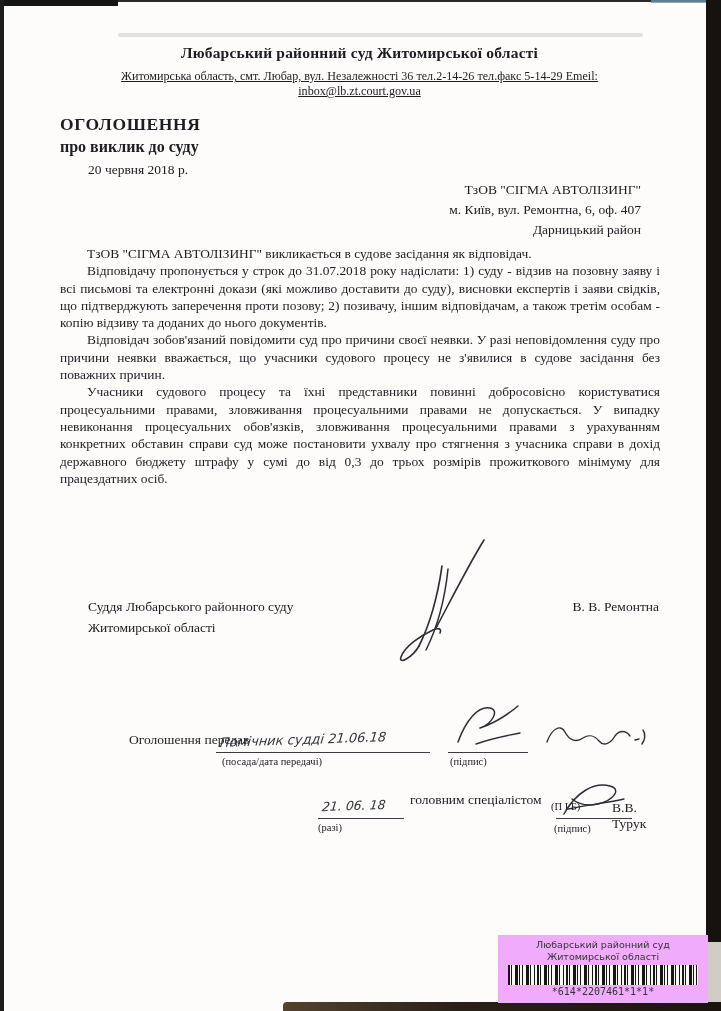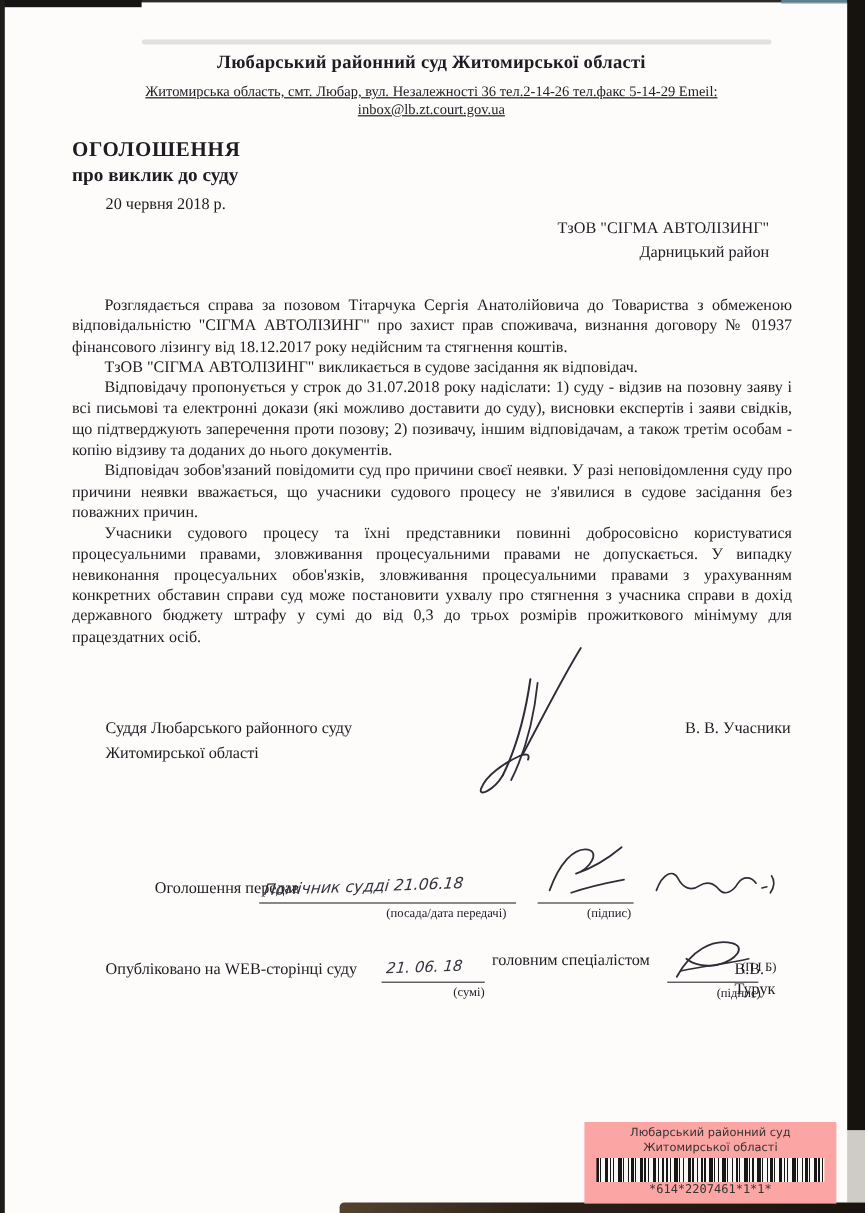--- a/index.html
+++ b/index.html
@@ -33,21 +33,21 @@
   .body-text{position:absolute;top:245px;left:60px;right:61px;}
   .body-text p{margin:0;text-align:justify;text-indent:27px;font-size:13.4px;line-height:17.3px;}
   
   .judge-row{position:absolute;top:596px;left:88px;right:62px;font-size:13.5px;line-height:21px;}
   .judge-name{position:absolute;right:0;top:0;}
   .sig-judge{position:absolute;left:388px;top:536px;}
   
   .hand{font-family:"DejaVu Sans",sans-serif;font-style:italic;color:#34343f;
         transform:rotate(-2deg) skewX(-8deg);display:inline-block;}
   svg.ink path{stroke:#2e2e38;fill:none;stroke-linecap:round;stroke-linejoin:round;}
-  .caption{font-size:10.5px;text-align:right;color:#20202a;}
+  .caption{font-size:10.5px;text-align:left;color:#20202a;}
   .fill-line{border-bottom:1.2px solid #3a3a44;}
   
   .transfer-row{position:absolute;top:722px;left:88px;right:62px;height:58px;font-size:13.5px;}
   .t-label{position:absolute;left:0;top:10px;margin-left:41px;}
   .t-line1{position:absolute;left:128px;top:2px;width:214px;height:28px;}
   .t-line1 .hand{position:absolute;left:4px;top:8px;font-size:13px;white-space:nowrap;}
   .t-cap1{position:absolute;left:134px;top:34px;width:200px;}
   .t-sig{position:absolute;left:360px;top:-20px;width:80px;height:50px;}
   .t-sig svg{position:absolute;left:4px;top:0;}
   .t-cap2{position:absolute;left:362px;top:34px;width:76px;}
@@ -58,22 +58,22 @@
   .p-label{position:absolute;left:0;top:8px;}
   .p-date-line{position:absolute;left:230px;top:2px;width:86px;height:24px;}
   .p-date-line .hand{position:absolute;left:4px;top:4px;font-size:12.5px;white-space:nowrap;}
   .p-cap-date{position:absolute;left:230px;top:30px;width:86px;}
   .p-label2{position:absolute;left:322px;top:0;}
   .p-sig-line{position:absolute;left:468px;top:0;width:76px;height:26px;}
   .p-sig-line svg{position:absolute;left:2px;top:-14px;}
   .p-cap-sign{position:absolute;left:466px;top:31px;width:80px;}
   .p-name{position:absolute;left:524px;top:8px;}
   
-  .barcode-label{position:absolute;left:487px;top:935px;width:210px;height:68px;
-    background:#fca5a5;font-family:"DejaVu Sans",sans-serif;color:#33332f;}
+  .barcode-label{position:absolute;left:498px;top:935px;width:210px;height:68px;
+    background:#f0abfc;font-family:"DejaVu Sans",sans-serif;color:#33332f;}
   .bc-line{font-size:9.5px;text-align:center;line-height:12px;}
   .bc-line:first-child{margin-top:4px;}
   .bc-bars{height:20px;margin:2px 10px 0 10px;
     background:repeating-linear-gradient(90deg,
       #161616 0 2px,#f8f7f4 2px 3px,
       #161616 3px 4px,#f8f7f4 4px 7px,
       #161616 7px 10px,#f8f7f4 10px 11px,
       #161616 11px 12px,#f8f7f4 12px 14px,
       #161616 14px 15px,#f8f7f4 15px 18px,
       #161616 18px 21px,#f8f7f4 21px 22px,
@@ -102,35 +102,35 @@
 
   <div class="titleblock">
     <div class="doc-title">ОГОЛОШЕННЯ</div>
     <div class="doc-subtitle">про виклик до суду</div>
   </div>
 
   <div class="date-line">20 червня 2018 р.</div>
 
   <div class="addressee">
     <div>ТзОВ "СІГМА АВТОЛІЗИНГ"</div>
+    <div>м. Київ, вул. Ремонтна, 6, оф. 407</div>
     <div>Дарницький район</div>
   </div>
 
   <div class="body-text">
-    <p>Розглядається справа за позовом Тітарчука Сергія Анатолійовича до  Товариства з обмеженою відповідальністю "СІГМА АВТОЛІЗИНГ" про захист прав споживача, визнання договору № 01937 фінансового лізингу від 18.12.2017 року недійсним та стягнення коштів.</p>
     <p>ТзОВ "СІГМА АВТОЛІЗИНГ" викликається в судове засідання як відповідач.</p>
     <p>Відповідачу пропонується у строк до 31.07.2018 року надіслати: 1) суду - відзив на позовну заяву і всі письмові та електронні докази (які можливо доставити до суду), висновки експертів і заяви свідків, що підтверджують заперечення проти позову; 2) позивачу, іншим відповідачам, а також третім особам - копію відзиву та доданих до нього документів.</p>
     <p>Відповідач зобов'язаний повідомити суд про причини своєї неявки. У разі неповідомлення суду про причини неявки вважається, що учасники судового процесу не з'явилися в судове засідання без поважних причин.</p>
     <p>Учасники судового процесу та їхні представники повинні добросовісно користуватися процесуальними правами, зловживання процесуальними правами не допускається. У випадку невиконання процесуальних обов'язків, зловживання процесуальними правами з урахуванням конкретних обставин справи суд може постановити ухвалу про стягнення з учасника справи в дохід державного бюджету штрафу у сумі до від 0,3 до трьох розмірів прожиткового мінімуму для працездатних осіб.</p>
   </div>
 
   <div class="judge-row">
     <div>Суддя Любарського районного суду</div>
     <div>Житомирської області</div>
-    <div class="judge-name">В. В. Учасники</div>
+    <div class="judge-name">В. В. Ремонтна</div>
   </div>
 
   <svg class="ink sig-judge" width="100" height="132" viewBox="0 0 100 132">
     <path d="M96 4 C80 30 64 62 48 92" stroke-width="1.6"></path>
     <path d="M54 30 C50 58 42 88 31 110" stroke-width="1.7"></path>
     <path d="M60 33 C57 62 49 92 38 114" stroke-width="1.5"></path>
     <path d="M31 110 C24 122 10 129 13 121 C17 110 32 100 45 94 C50 92 54 92 52 97" stroke-width="1.6"></path>
   </svg>
 
   <div class="transfer-row">
@@ -149,25 +149,24 @@
     <span class="t-name">
       <svg class="ink" width="110" height="30" viewBox="0 0 110 30">
         <path d="M4 22 C9 8 18 4 22 12 C26 20 33 23 40 18 C46 14 52 16 56 21 C61 27 68 23 72 16 C76 10 83 10 87 16" stroke-width="1.4"></path>
         <path d="M92 20 L96 19 M100 10 C103 14 102 20 99 24" stroke-width="1.4"></path>
       </svg>
     </span>
     <span class="t-cap3 caption">(П І Б)</span>
   </div>
 
   <div class="publish-row">
-    <span class="p-label">Опубліковано на WEB-сторінці суду</span>
     <span class="p-date-line fill-line">
       <span class="hand">21. 06. 18</span>
     </span>
-    <span class="p-cap-date caption">(сумі)</span>
+    <span class="p-cap-date caption">(разі)</span>
     <span class="p-label2">головним спеціалістом</span>
     <span class="p-sig-line fill-line">
       <svg class="ink" width="70" height="40" viewBox="0 0 70 40">
         <path d="M6 36 C18 14 36 4 52 8 C64 11 56 22 40 26 C30 28 20 26 14 21" stroke-width="1.5"></path>
         <path d="M10 31 C30 27 48 25 66 21" stroke-width="1.4"></path>
       </svg>
     </span>
     <span class="p-cap-sign caption">(підпис)</span>
     <span class="p-name">В.В. Турук</span>
   </div>

